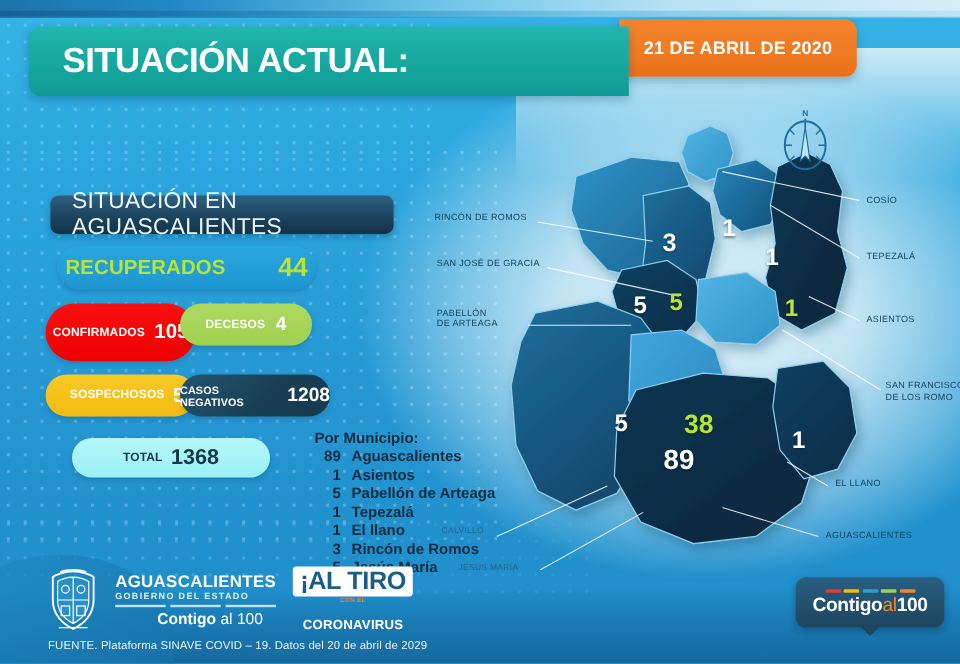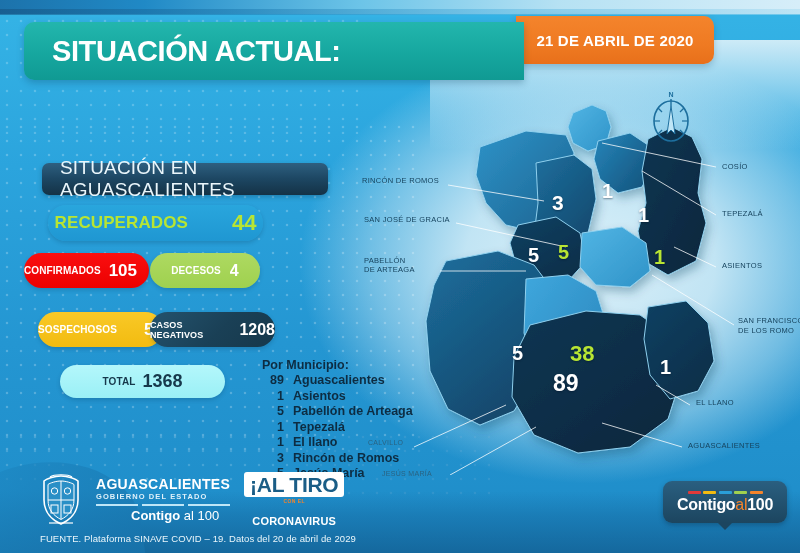--- a/index.html
+++ b/index.html
@@ -108,39 +108,39 @@
 
   .pill-recuperados {
     left:48px; top:205px; width:215px; height:36px;
     background:linear-gradient(180deg,#29a6dd 0%,#1f97d2 100%);
     justify-content:center; gap:16px;
   }
   .pill-recuperados .lbl { color:#b8e533; font-size:17px; }
   .pill-recuperados .num { color:#b8e533; font-size:22px;margin-left:28px; }
 
   .pill-confirmados {
-    left:24px; top:253px; width:125px; height:35px;
+    left:38px; top:253px; width:125px; height:48px;
     background:linear-gradient(180deg,#fa0f10 0%,#ec0000 100%);
-    justify-content:flex-start; gap:8px;
+    justify-content:center; gap:8px;
   }
   .pill-confirmados .lbl { color:#fff; font-size:10px; }
   .pill-confirmados .num { color:#fff; font-size:17px; }
 
   .pill-decesos {
     left:150px; top:253px; width:110px; height:35px;
     background:linear-gradient(180deg,#aed961 0%,#9fd14f 100%);
     justify-content:center; gap:9px;
   }
   .pill-decesos .lbl { color:#fff; font-size:10px; }
   .pill-decesos .num { color:#fff; font-size:16px; }
 
   .pill-sospechosos {
     left:38px; top:312px; width:125px; height:35px;
     background:linear-gradient(180deg,#f9c927 0%,#f2bb10 100%);
-    justify-content:space-between; gap:7px;
+    justify-content:flex-end; gap:7px;
   }
   .pill-sospechosos .lbl { color:#fff; font-size:10px; }
   .pill-sospechosos .num { color:#fff; font-size:17px; }
 
   .pill-negativos {
     left:150px; top:312px; width:125px; height:35px;
     background:linear-gradient(135deg,#24536e 0%,#1a4056 55%,#16384b 100%);
     justify-content:center; gap:20px;
   }
   .pill-negativos .lbl { color:#fff; font-size:9px; }

